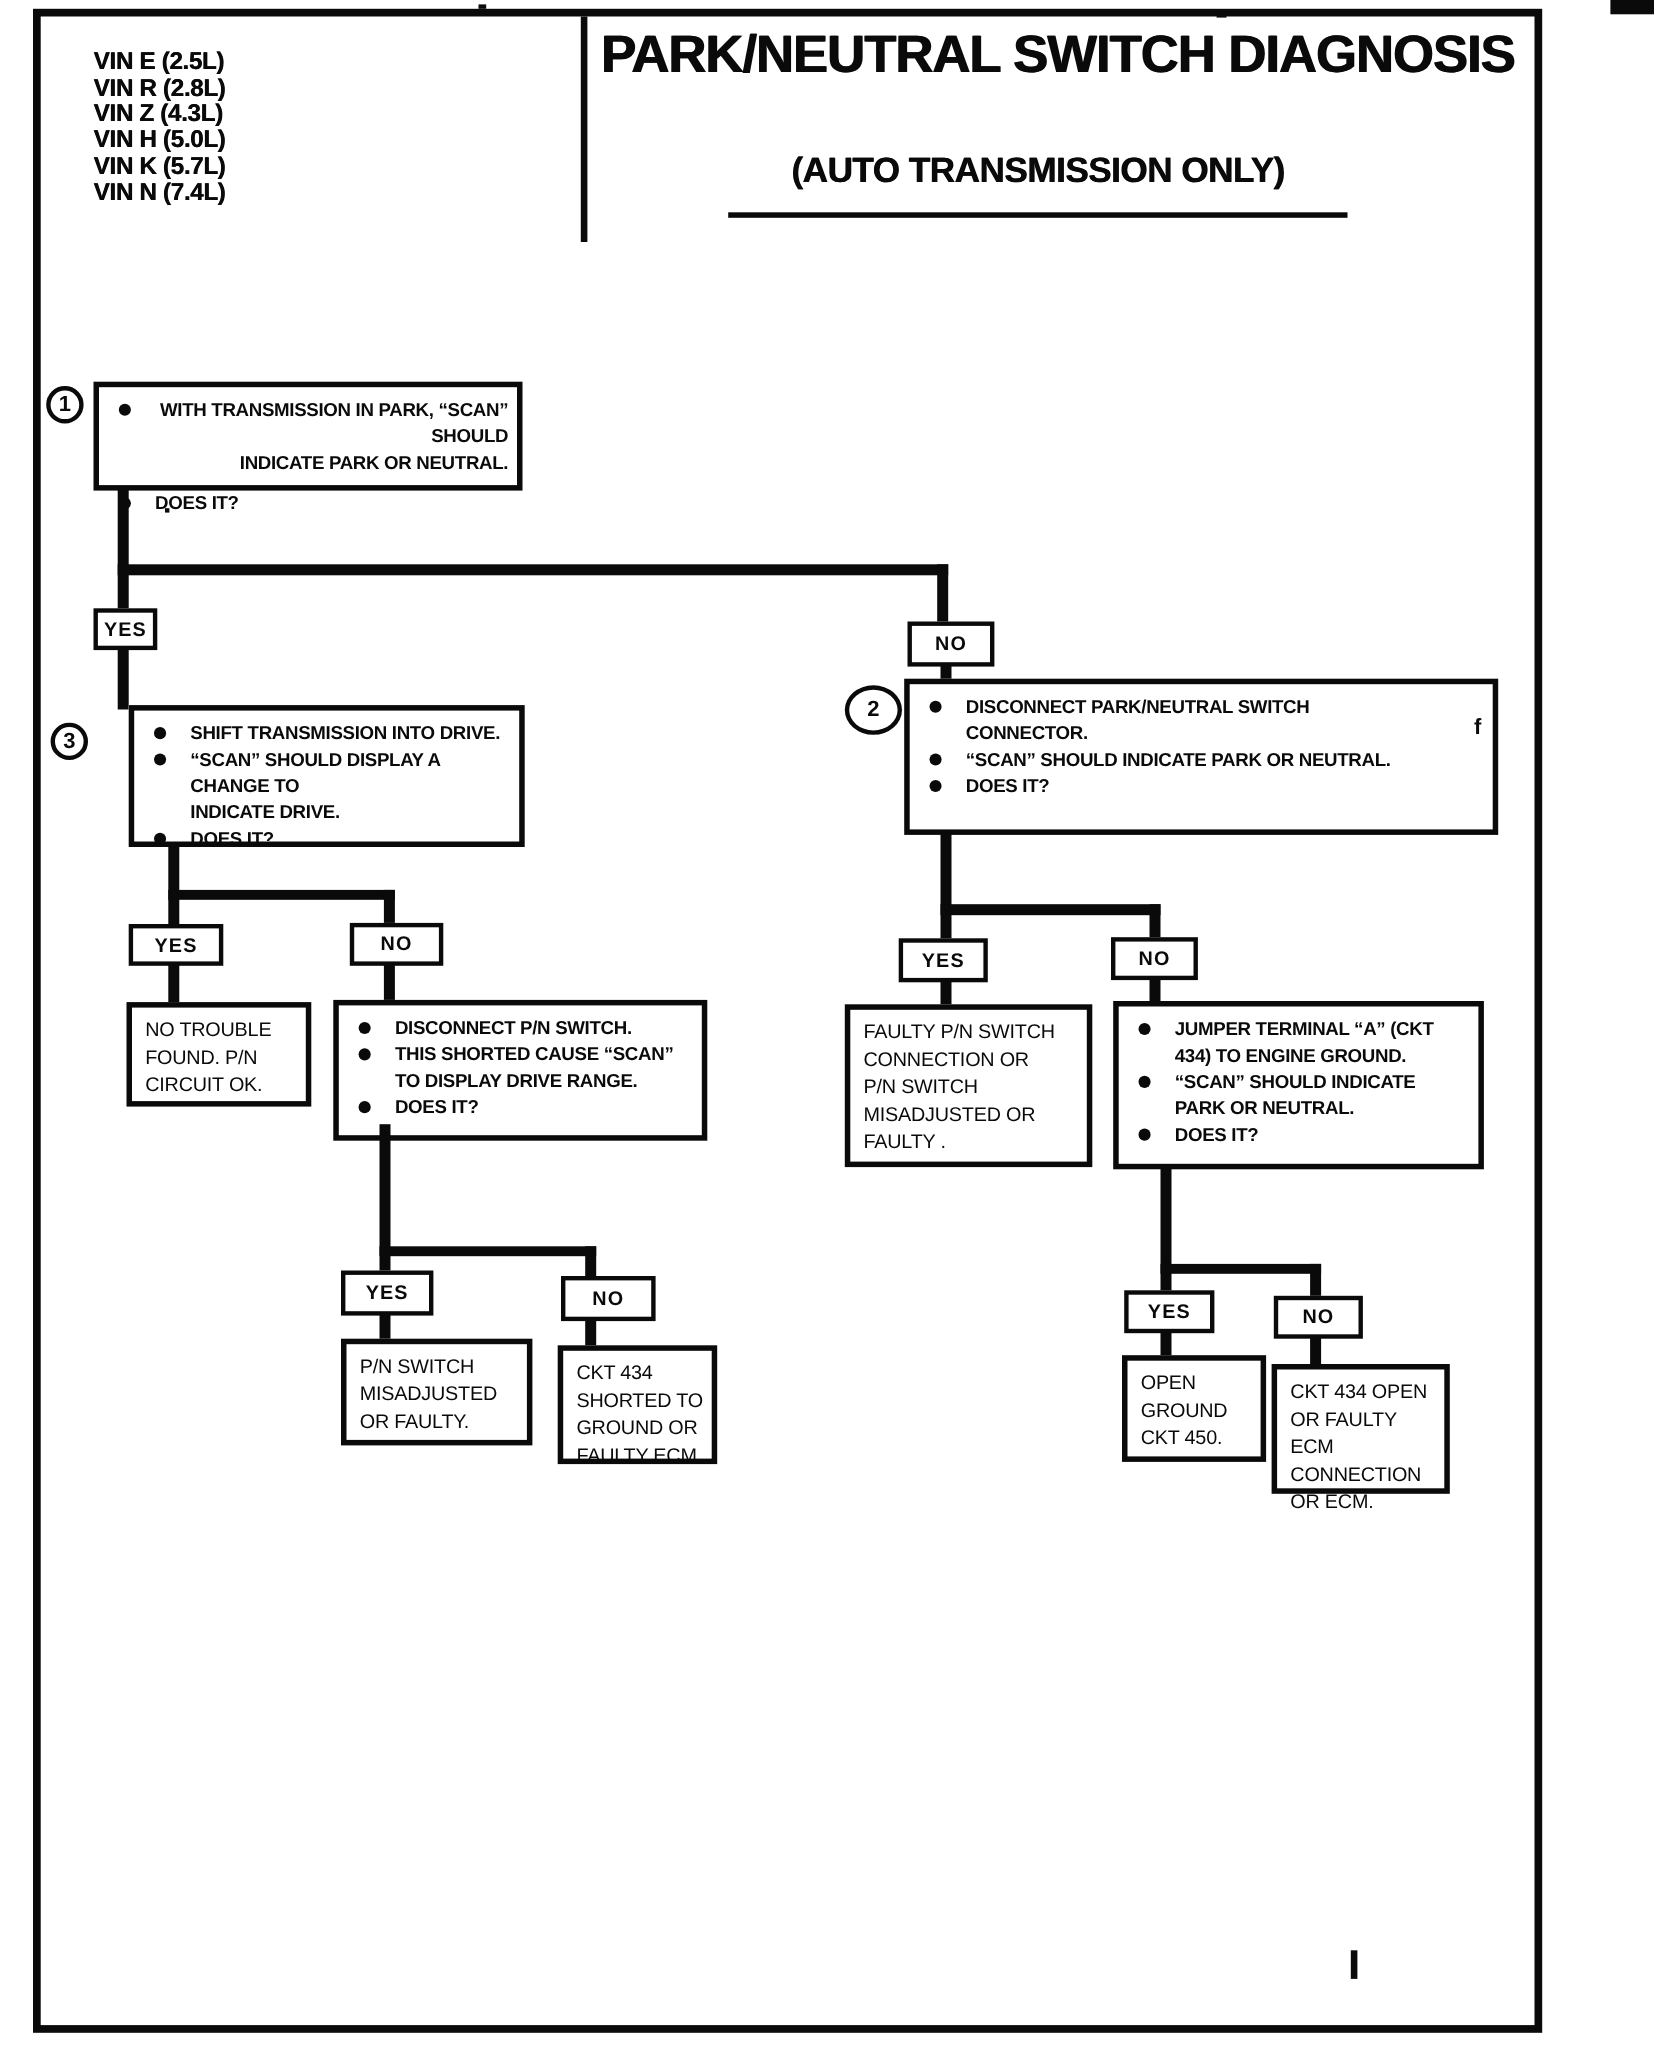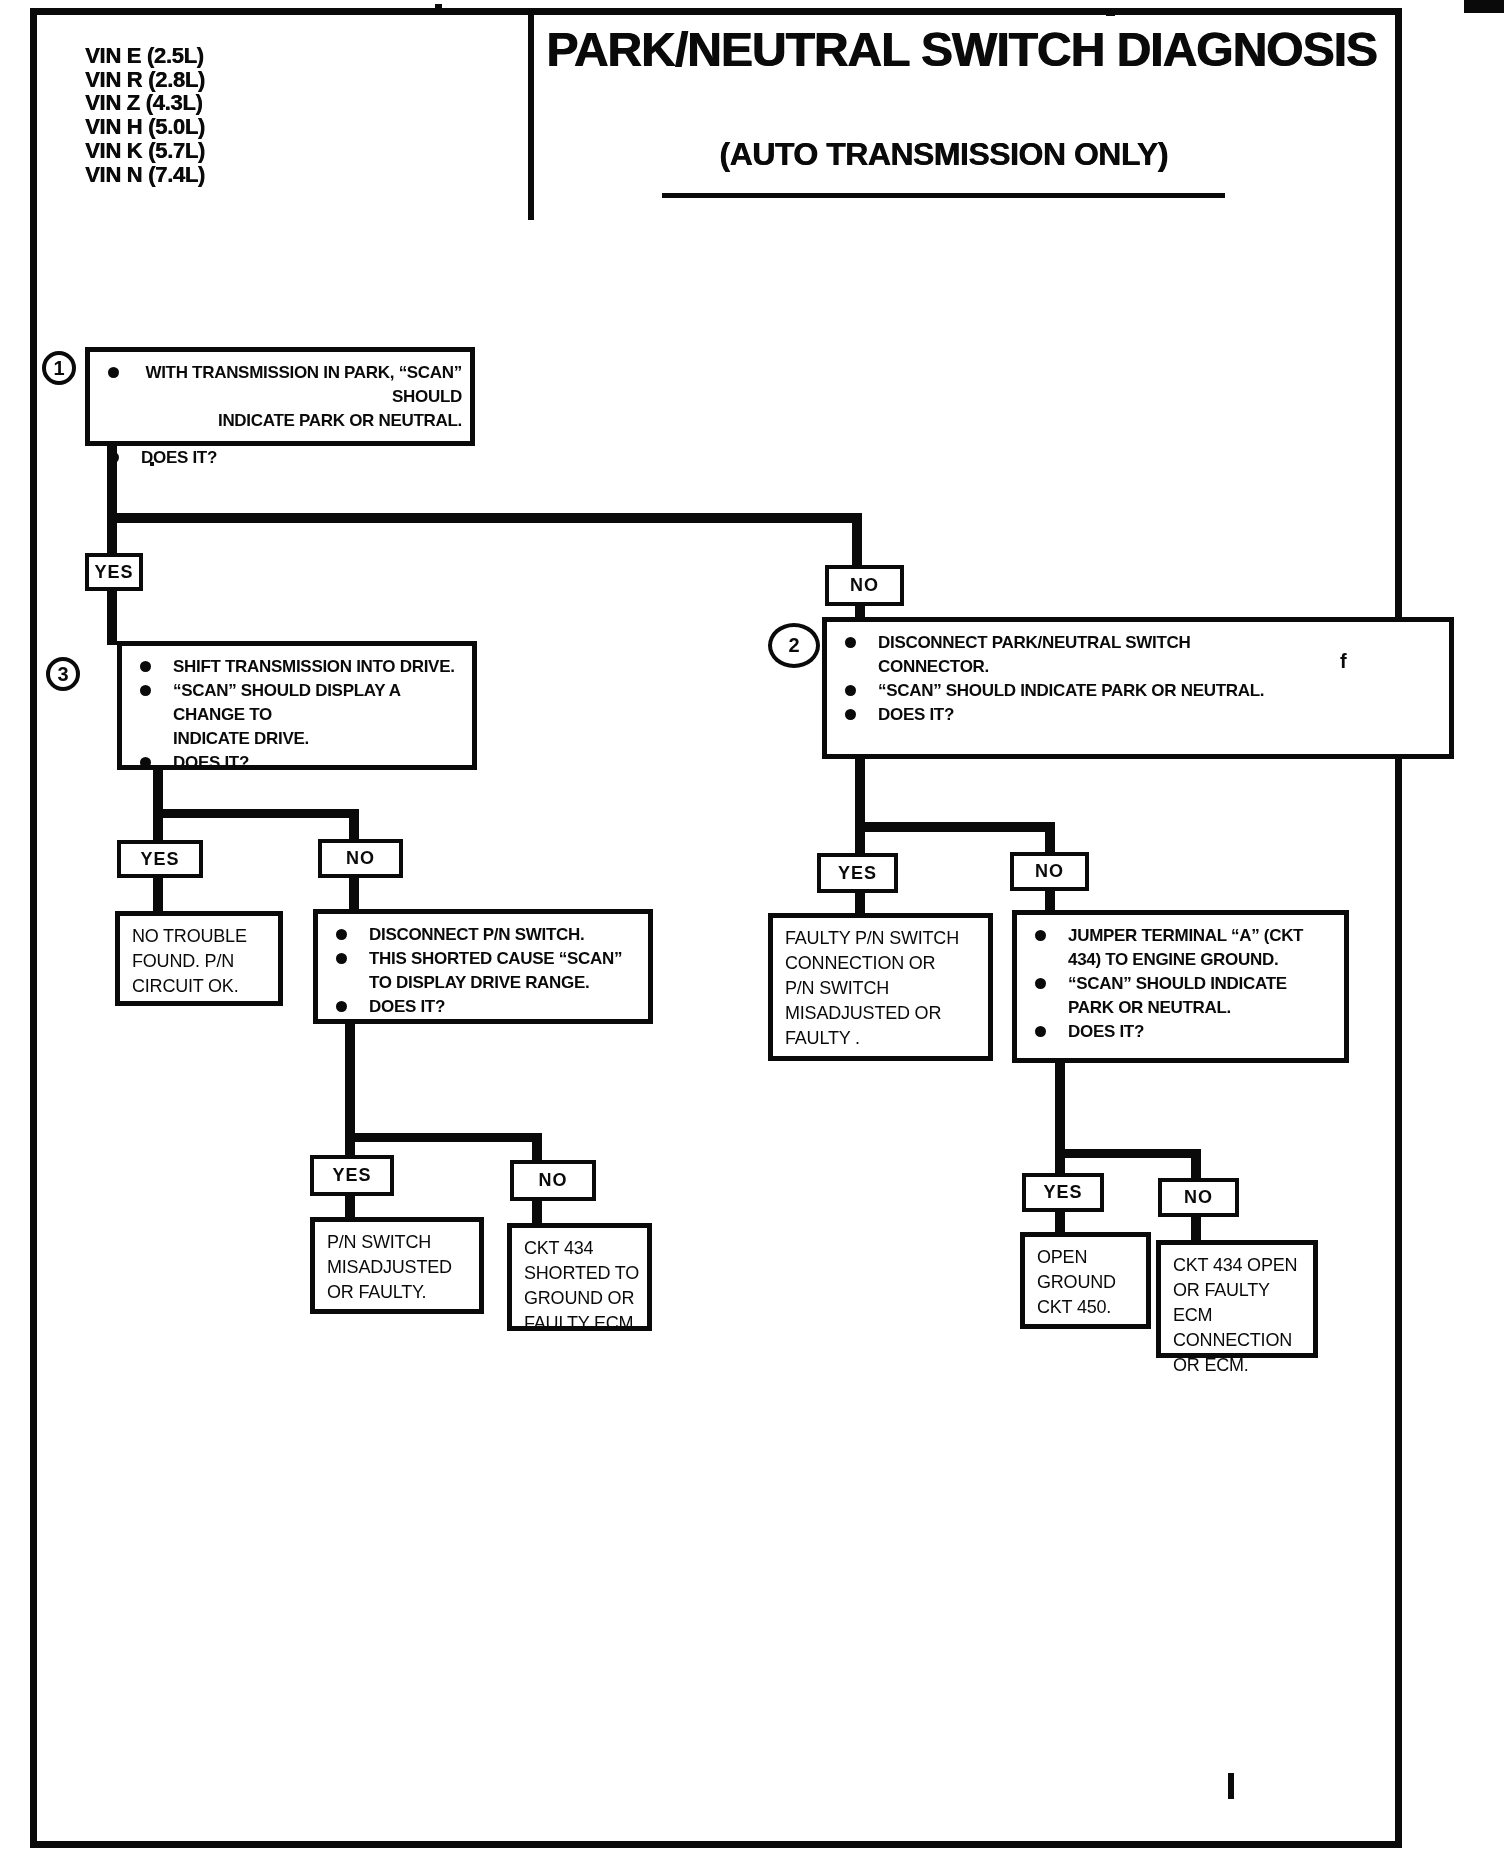--- a/index.html
+++ b/index.html
@@ -97,21 +97,21 @@
 
   <div class="abs tag" style="left:117px;top:840px;width:86px;height:38px;">YES</div>
   <div class="abs tag" style="left:318px;top:839px;width:85px;height:39px;">NO</div>
 
   <div class="abs line" style="left:153px;top:877px;width:10px;height:36px;"></div>
   <div class="abs leaf" style="left:115px;top:911px;width:168px;height:95px;">NO TROUBLE
 FOUND. P/N
 CIRCUIT OK.</div>
 
   <div class="abs line" style="left:349px;top:877px;width:10px;height:34px;"></div>
-  <div class="abs box" style="left:313px;top:909px;width:340px;height:115px;">
+  <div class="abs box" style="left:303px;top:909px;width:340px;height:128px;">
     <div class="bullets">
       <div class="brow">
         <span class="dot"></span>
         <span class="btxt">DISCONNECT P/N SWITCH.</span>
       </div>
       <div class="brow">
         <span class="dot"></span>
         <span class="btxt">THIS SHORTED CAUSE “SCAN”
 TO DISPLAY DRIVE RANGE.</span>
       </div>
@@ -135,21 +135,21 @@
 OR FAULTY.</div>
 
   <div class="abs line" style="left:532px;top:1199px;width:10px;height:27px;"></div>
   <div class="abs leaf" style="left:507px;top:1223px;width:145px;height:108px;">CKT 434
 SHORTED TO
 GROUND OR
 FAULTY ECM.</div>
 
   <div class="abs line" style="left:855px;top:604px;width:10px;height:16px;"></div>
   <div class="abs circle" style="left:768px;top:623px;width:52px;height:45px;">2</div>
-  <div class="abs box" style="left:822px;top:617px;width:632px;height:142px;">
+  <div class="abs box" style="left:822px;top:617px;width:540px;height:142px;">
     <div class="bullets">
       <div class="brow">
         <span class="dot"></span>
         <span class="btxt">DISCONNECT PARK/NEUTRAL SWITCH
 CONNECTOR.</span>
       </div>
       <div class="brow">
         <span class="dot"></span>
         <span class="btxt">“SCAN” SHOULD INDICATE PARK OR NEUTRAL.</span>
       </div>

